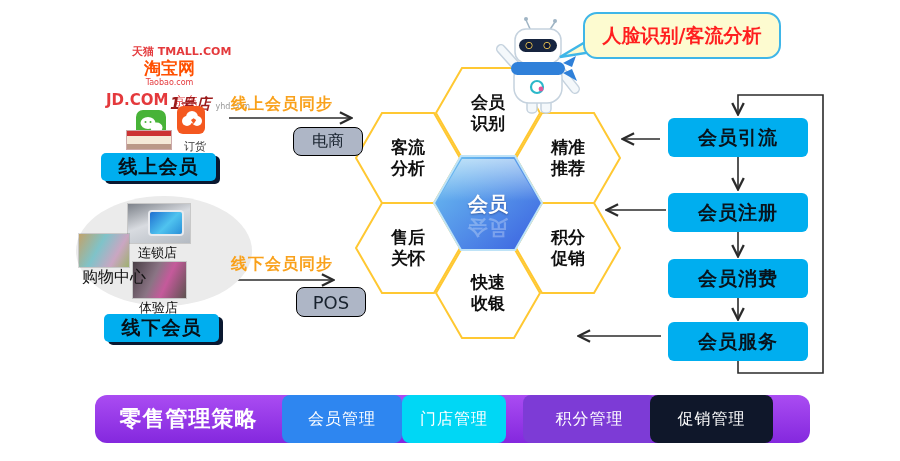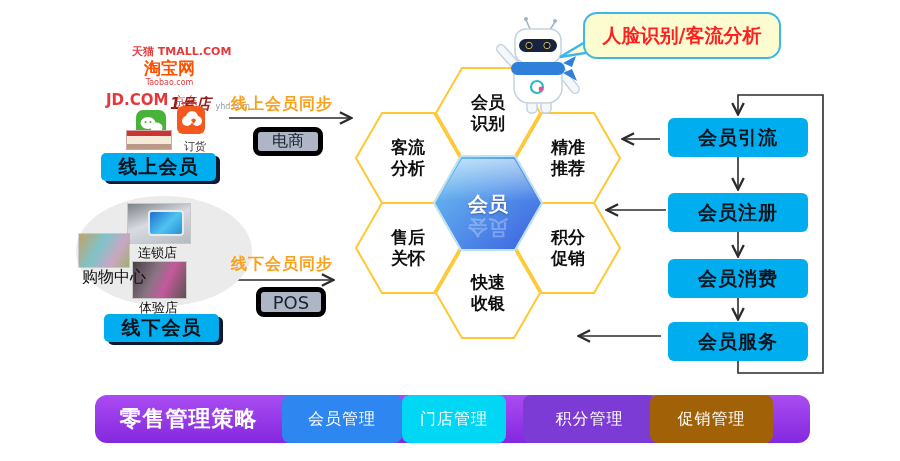--- a/index.html
+++ b/index.html
@@ -46,22 +46,22 @@
       background:linear-gradient(115deg,#4a3f46,#8a7484 40%,#c55a9b 62%,#5d5350); }
   .store-label { font-size:13px; color:#111; white-space:nowrap; }
   .lab-chain { left:138px; top:244px; }
   .lab-mall { left:82px; top:267px; font-size:16px; }
   .lab-exp { left:139px; top:299px; }
 
   
   .sync-label { color:#f9a11b; font-size:16px; font-weight:bold; white-space:nowrap; letter-spacing:1px; }
   .sync-online { left:231px; top:94px; }
   .sync-offline { left:231px; top:254px; }
-  .gray-btn { background:#aeb6c6; border:5px solid #000000; border-radius:8px; color:#18222e;
-      display:flex; align-items:center; justify-content:center; cursor:pointer; }
+  .gray-btn { background:#aeb6c6; border:1px solid #000000; border-radius:8px; color:#18222e;
+      display:flex; align-items:center; justify-content:center; cursor:pointer;margin-left:40px; }
   .gb-ec { left:253px; top:127px; width:70px; height:29px; font-size:16px; }
   .gb-pos { left:256px; top:287px; width:70px; height:30px; font-size:18px; }
 
   
   .hex-label { width:46px; text-align:center; font-size:17px; line-height:1.22; font-weight:600;
       color:#101010; word-break:break-all; }
   .hx-top { left:465px; top:92px; }
   .hx-lt  { left:385px; top:137px; }
   .hx-rt  { left:545px; top:137px; }
   .hx-lb  { left:385px; top:227px; }
@@ -85,21 +85,21 @@
   
   .footer-bar { left:95px; top:395px; width:715px; height:48px; border-radius:12px;
       background:linear-gradient(180deg,#aa4cf2,#8428de); }
   .footer-title { left:95px; top:395px; width:187px; height:48px; display:flex; align-items:center;
       justify-content:center; color:#fff; font-size:22px; font-weight:bold; letter-spacing:1px; }
   .footer-seg { top:395px; height:48px; border-radius:8px; display:flex; align-items:center;
       justify-content:center; color:#fff; font-size:16px; letter-spacing:1px; cursor:pointer; }
   .seg0 { left:282px; width:120px; background:#2e86f0; }
   .seg1 { left:402px; width:104px; background:#00d7f5; }
   .seg2 { left:523px; width:133px; background:#7d3bd6; }
-  .seg3 { left:650px; width:123px; background:#a16207; }
+  .seg3 { left:650px; width:123px; background:#0f172a; }
 
   svg.layer { position:absolute; left:0; top:0; }
 </style>
 </head>
 <body>
 
 <div class="stage">
 
   <svg class="layer" width="900" height="461" viewBox="0 0 900 461">
     <defs>

